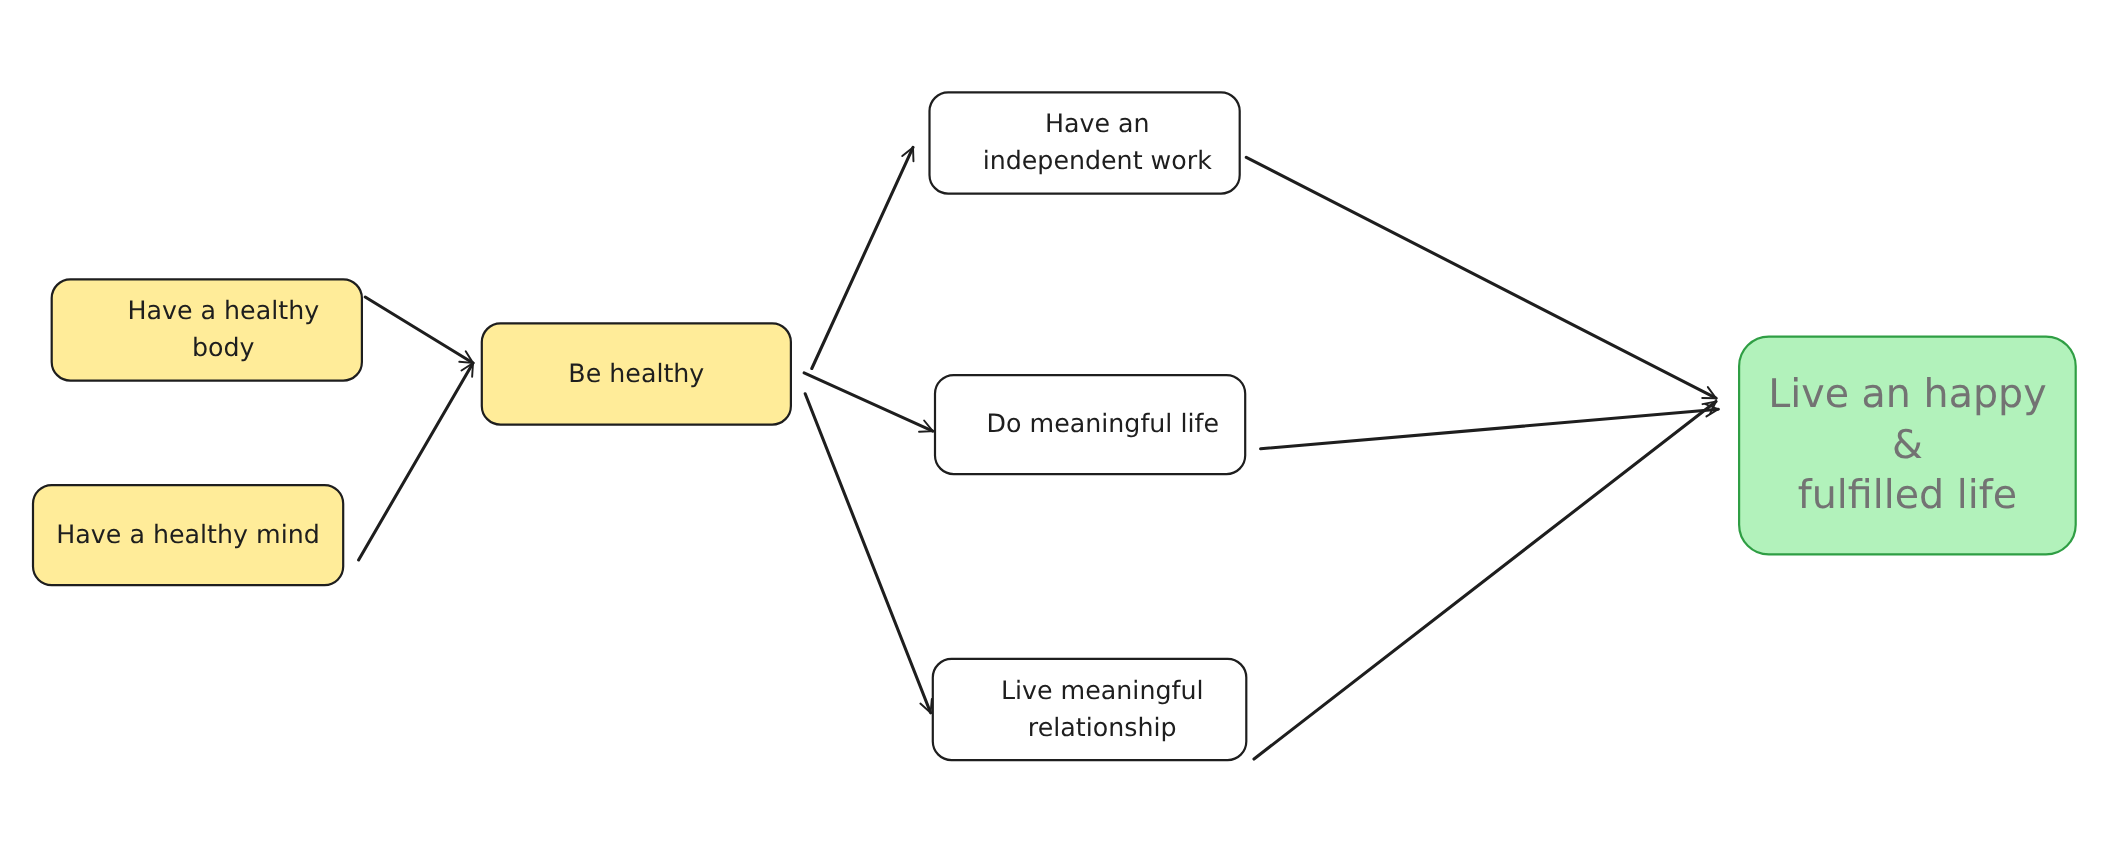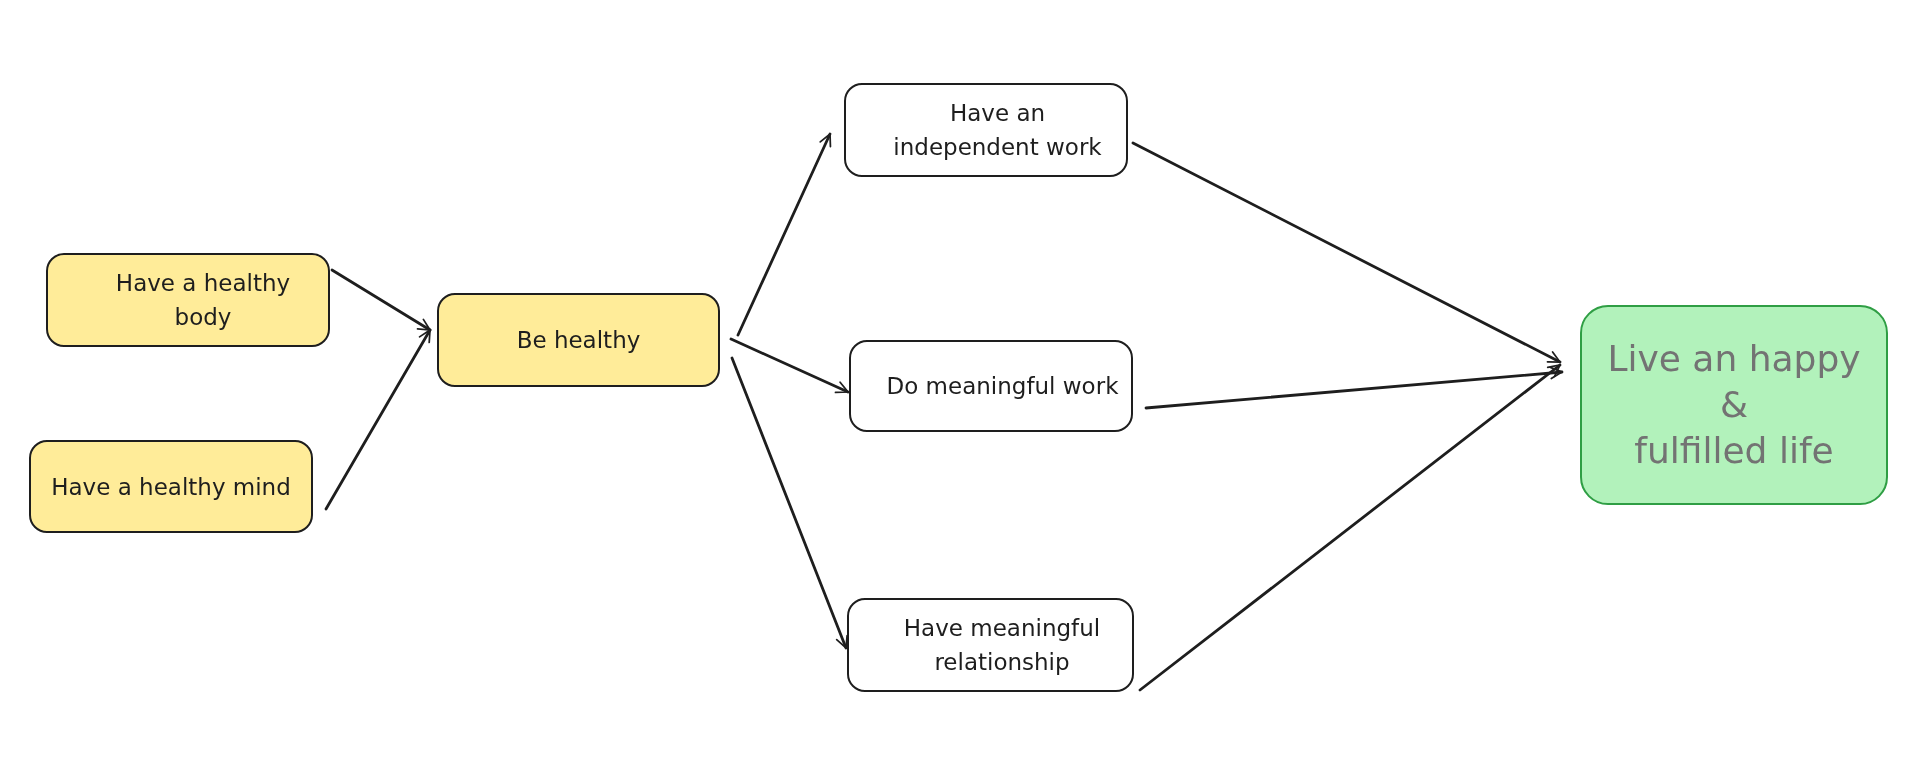--- a/index.html
+++ b/index.html
@@ -52,22 +52,22 @@
   <span>Have a healthy mind</span>
 </div>
 <div class="node yellow" style="left:437px;top:293px;width:283px;height:94px;justify-content:center;">
   <span>Be healthy</span>
 </div>
 <div class="node white" style="left:844px;top:83px;width:284px;height:94px;">
   <span>Have an
 independent work</span>
 </div>
 <div class="node white" style="left:849px;top:340px;width:284px;height:92px;">
-  <span>Do meaningful work</span>
+  <span>Do meaningful life</span>
 </div>
 <div class="node white" style="left:847px;top:598px;width:287px;height:94px;">
-  <span>Have meaningful
+  <span>Live meaningful
 relationship</span>
 </div>
 <div class="node green" style="left:1580px;top:305px;width:308px;height:200px;">
   <span>Live an happy &amp;
 fulfilled life</span>
 </div>
 
 </body></html>

